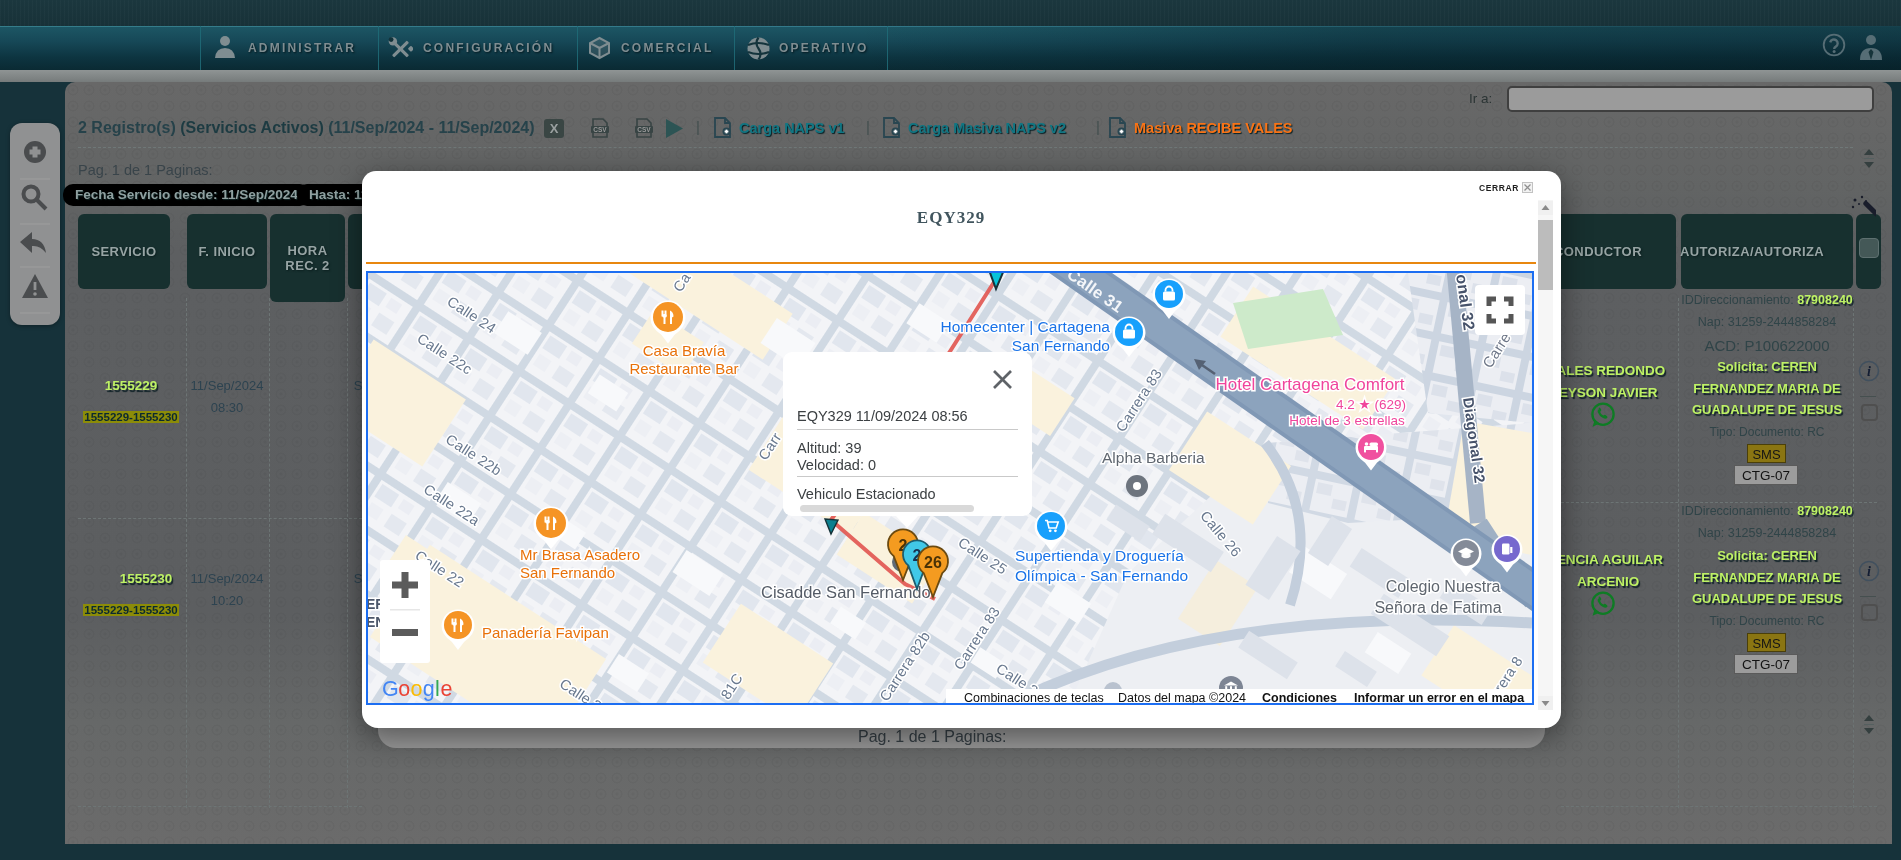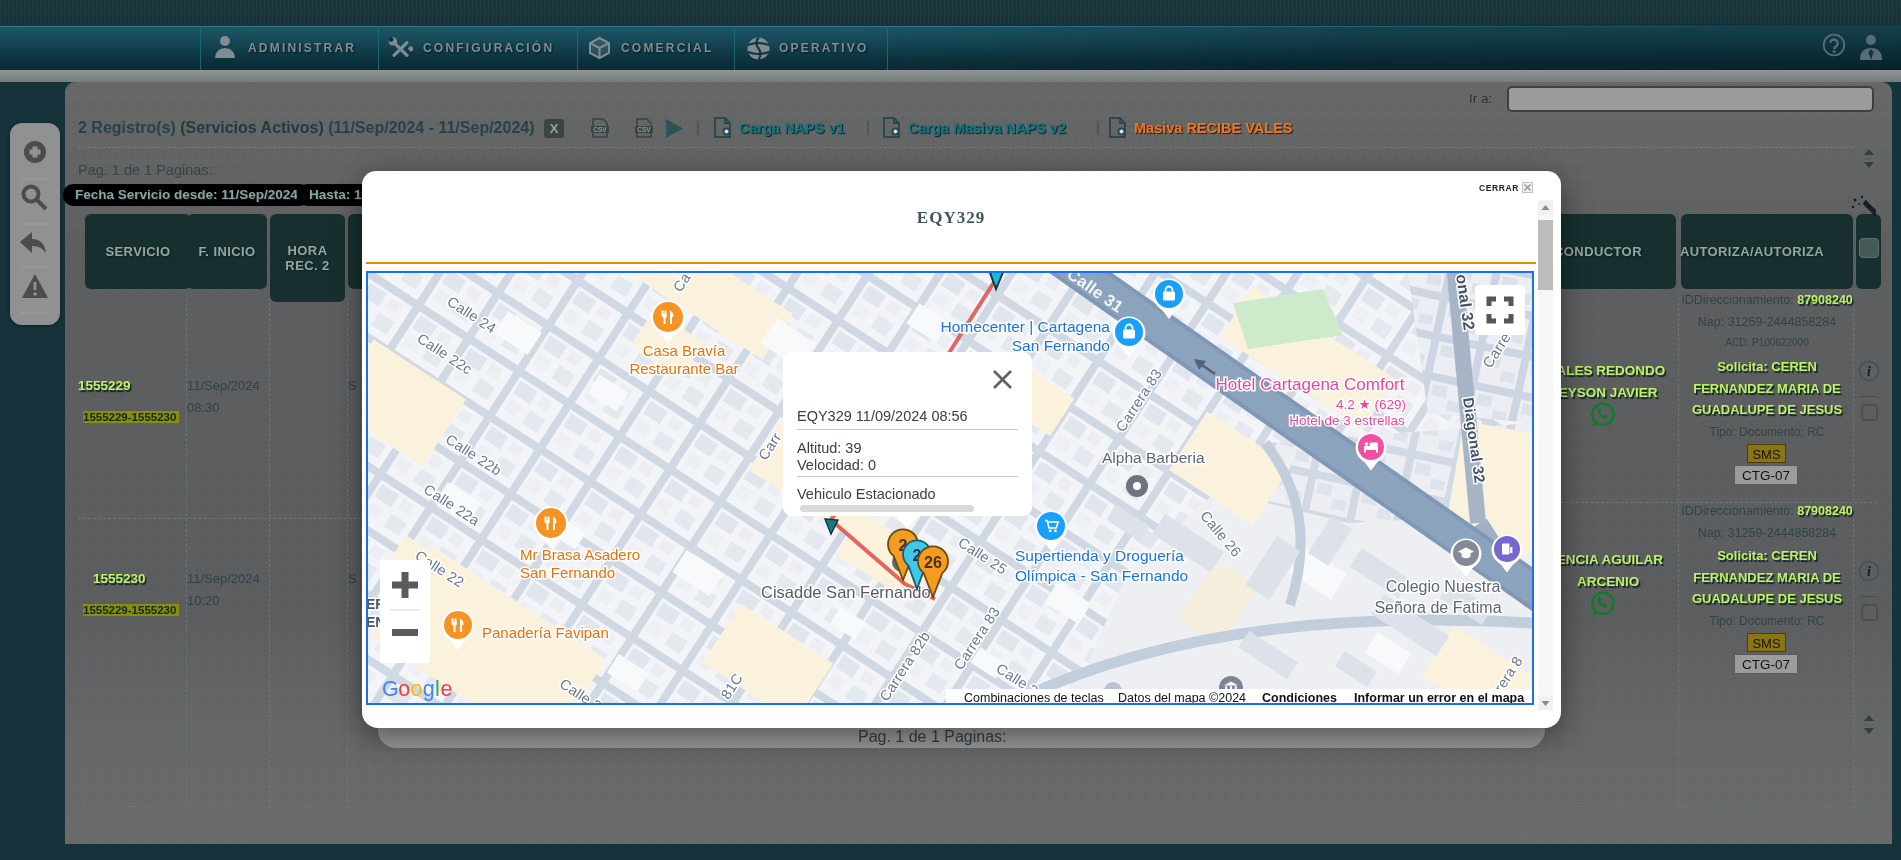--- a/index.html
+++ b/index.html
@@ -26,21 +26,21 @@
 
 #sidebar{position:absolute;left:10px;top:123px;width:50px;height:202px;background:#909192;border-radius:12px;box-shadow:0 1px 4px rgba(0,0,0,.35)}
 
 .chip{position:absolute;background:#000000;color:#8fa0a0;font-weight:bold;font-size:13.5px;border-radius:10px;
   height:22px;line-height:22px;padding:0 12px;text-shadow:1px 1px 1px #0f2626}
 
 .th{position:absolute;background:#17302f;border-radius:6px;color:#97a4a4;font-weight:bold;font-size:13px;
   display:flex;align-items:center;justify-content:center;text-align:center;letter-spacing:.4px;text-shadow:1px 1px 2px #0c1f1f}
 .dash-v{position:absolute;border-left:1px dashed #6d7575;width:0}
 .dash-h{position:absolute;border-top:1px dashed #6d7575;height:0}
-.rowtxt{position:absolute;color:#2d4350;font-size:13px;}
+.rowtxt{position:absolute;color:#2d4350;font-size:13px;text-align:center}
 .celltxt{position:absolute;color:#304448;font-size:12px;text-align:center;white-space:nowrap}
 .tealtxt{color:#bef264;font-weight:bold;text-shadow:1.5px 1.5px 1px rgba(5,25,30,.85)}
 
 .smsbtn{position:absolute;background:#8a7512;border:1px solid #4a3f0a;color:#151515;font-size:13px;text-align:center}
 .ctgbtn{position:absolute;background:#9c9c9c;border:1px solid #5a5a5a;color:#131313;font-size:13.5px;text-align:center}
 
 #modal{position:absolute;left:362px;top:171px;width:1199px;height:557px;background:#ffffff;border-radius:14px 14px 16px 16px;
   box-shadow:0 8px 30px rgba(0,0,0,.45)}
 #cerrar{position:absolute;right:28px;top:11px;font-size:8.5px;font-weight:bold;letter-spacing:0.6px;color:#1f1f1f}
 #mtitle{position:absolute;left:4px;top:37px;width:1170px;text-align:center;color:#41555e;font-size:17px;font-weight:bold;font-family:"Liberation Serif",serif;letter-spacing:1px}
@@ -170,21 +170,21 @@
         <rect x="11.6" y="13.6" width="3.8" height="1.8" fill="#fff"></rect>
         <rect x="12.6" y="12.6" width="1.8" height="3.8" fill="#fff"></rect>
       </svg></div>
     <div class="abs tealtxt" style="left:1134px;top:120px;font-size:14.5px;color:#f97316;text-shadow:1px 1px 1px #061f24">Masiva RECIBE VALES</div>
 <div class="dash-h" style="left:78px;top:147px;width:1775px;border-color:#6f7878"></div>
 <div class="abs" style="left:78px;top:162px;font-size:14.5px;color:#39444a">Pag. 1 de 1 Paginas:</div>
 <div class="abs" style="left:1469px;top:91px;font-size:13.5px;color:#2b3434">Ir a:</div>
 <div class="abs" style="left:1507px;top:86px;width:367px;height:26px;background:#9b9b9b;border:2px solid #3f3f3f;border-radius:5px"></div>
 <div class="chip" style="left:63px;top:184px">Fecha Servicio desde: 11/Sep/2024</div>
 <div class="chip" style="left:297px;top:184px;width:160px">Hasta: 11/Sep/2024</div>
-<div class="th" style="left:85px;top:214px;width:106px;height:75px;font-size:13px">SERVICIO</div>
+<div class="th" style="left:78px;top:214px;width:92px;height:75px;font-size:13px">SERVICIO</div>
 <div class="th" style="left:187px;top:214px;width:80px;height:75px;font-size:13px">F. INICIO</div>
 <div class="th" style="left:270px;top:214px;width:75px;height:88px;font-size:13px">HORA<br>REC. 2</div>
 <div class="th" style="left:348px;top:214px;width:60px;height:75px;font-size:13px"></div>
 <div class="th" style="left:1520px;top:214px;width:156px;height:75px;font-size:13px">CONDUCTOR</div>
 <div class="th" style="left:1681px;top:214px;width:172px;height:75px;font-size:13px;padding-right:30px">AUTORIZA/AUTORIZA</div>
 <div class="th" style="left:1856px;top:214px;width:25px;height:75px;font-size:13px"></div>
 <div class="abs" style="left:1859px;top:238px;width:20px;height:20px;border:1px solid #5e7070;border-radius:4px;background:#445857"></div>
 <div class="abs" style="left:1850px;top:194px"><svg width="26" height="26" viewBox="0 0 26 26">
         <g fill="#191d2b">
           <rect x="10" y="6" width="20" height="5" rx="2.5" transform="rotate(45 13 13)"></rect>
@@ -227,21 +227,21 @@
 <div class="tealtxt" style="position:absolute;left:1577px;top:574px;font-size:13.5px;white-space:nowrap">ARCENIO</div>
 <div class="abs" style="left:1589px;top:590px"><svg width="28" height="28" viewBox="0 0 28 28">
         <g>
           <circle cx="14" cy="13.2" r="10.6" fill="none" stroke="#0e7c24" stroke-width="2.3"></circle>
           <path d="M 3.6 25.8 L 5.8 18.6 L 10.6 22.6 Z" fill="#0e7c24"></path>
           <path d="M 9.6 8.4 q -1.6 0.9 -0.7 3 q 1.5 3.8 5.1 5.6 q 2.5 1.2 3.9 0.2 q 1.2 -0.9 0.2 -1.9 l -1.6 -1.4 q -0.7 -0.5 -1.4 0.2 q -0.7 0.7 -1.6 0 q -1.6 -1.2 -2.1 -2.7 q -0.4 -0.9 0.4 -1.4 q 0.9 -0.7 0.3 -1.6 l -0.9 -1.4 q -0.5 -0.9 -1.4 -0.2 z" fill="#0e7c24"></path>
         </g>
       </svg></div>
 <div class="celltxt" style="left:1681px;top:293px;width:172px;font-size:12.5px">IDDireccionamiento: <span class="tealtxt" style="font-size:12.5px">87908240</span></div>
     <div class="celltxt" style="left:1681px;top:315px;width:172px;font-size:12.5px">Nap: 31259-2444858284</div>
-    <div class="celltxt" style="left:1681px;top:337px;width:172px;font-size:10px">ACD: P100622000</div>
+    <div class="celltxt" style="left:1681px;top:337px;width:172px;font-size:15px">ACD: P100622000</div>
     <div class="celltxt tealtxt" style="left:1681px;top:359px;width:172px;font-size:13px">Solicita: CEREN</div>
     <div class="celltxt tealtxt" style="left:1681px;top:381px;width:172px;font-size:13px">FERNANDEZ MARIA DE</div>
     <div class="celltxt tealtxt" style="left:1681px;top:402px;width:172px;font-size:13px">GUADALUPE DE JESUS</div>
     <div class="celltxt" style="left:1681px;top:425px;width:172px">Tipo: Documento: RC</div>
     <div class="smsbtn" style="left:1747px;top:444px;width:39px;height:19px;line-height:19px">SMS</div>
     <div class="ctgbtn" style="left:1734px;top:465px;width:64px;height:20px;line-height:20px">CTG-07</div>
 <div class="celltxt" style="left:1681px;top:504px;width:172px;font-size:12.5px">IDDireccionamiento: <span class="tealtxt" style="font-size:12.5px">87908240</span></div>
     <div class="celltxt" style="left:1681px;top:526px;width:172px;font-size:12.5px">Nap: 31259-2444858284</div>
     <div class="celltxt tealtxt" style="left:1681px;top:548px;width:172px;font-size:13px">Solicita: CEREN</div>
     <div class="celltxt tealtxt" style="left:1681px;top:570px;width:172px;font-size:13px">FERNANDEZ MARIA DE</div>

